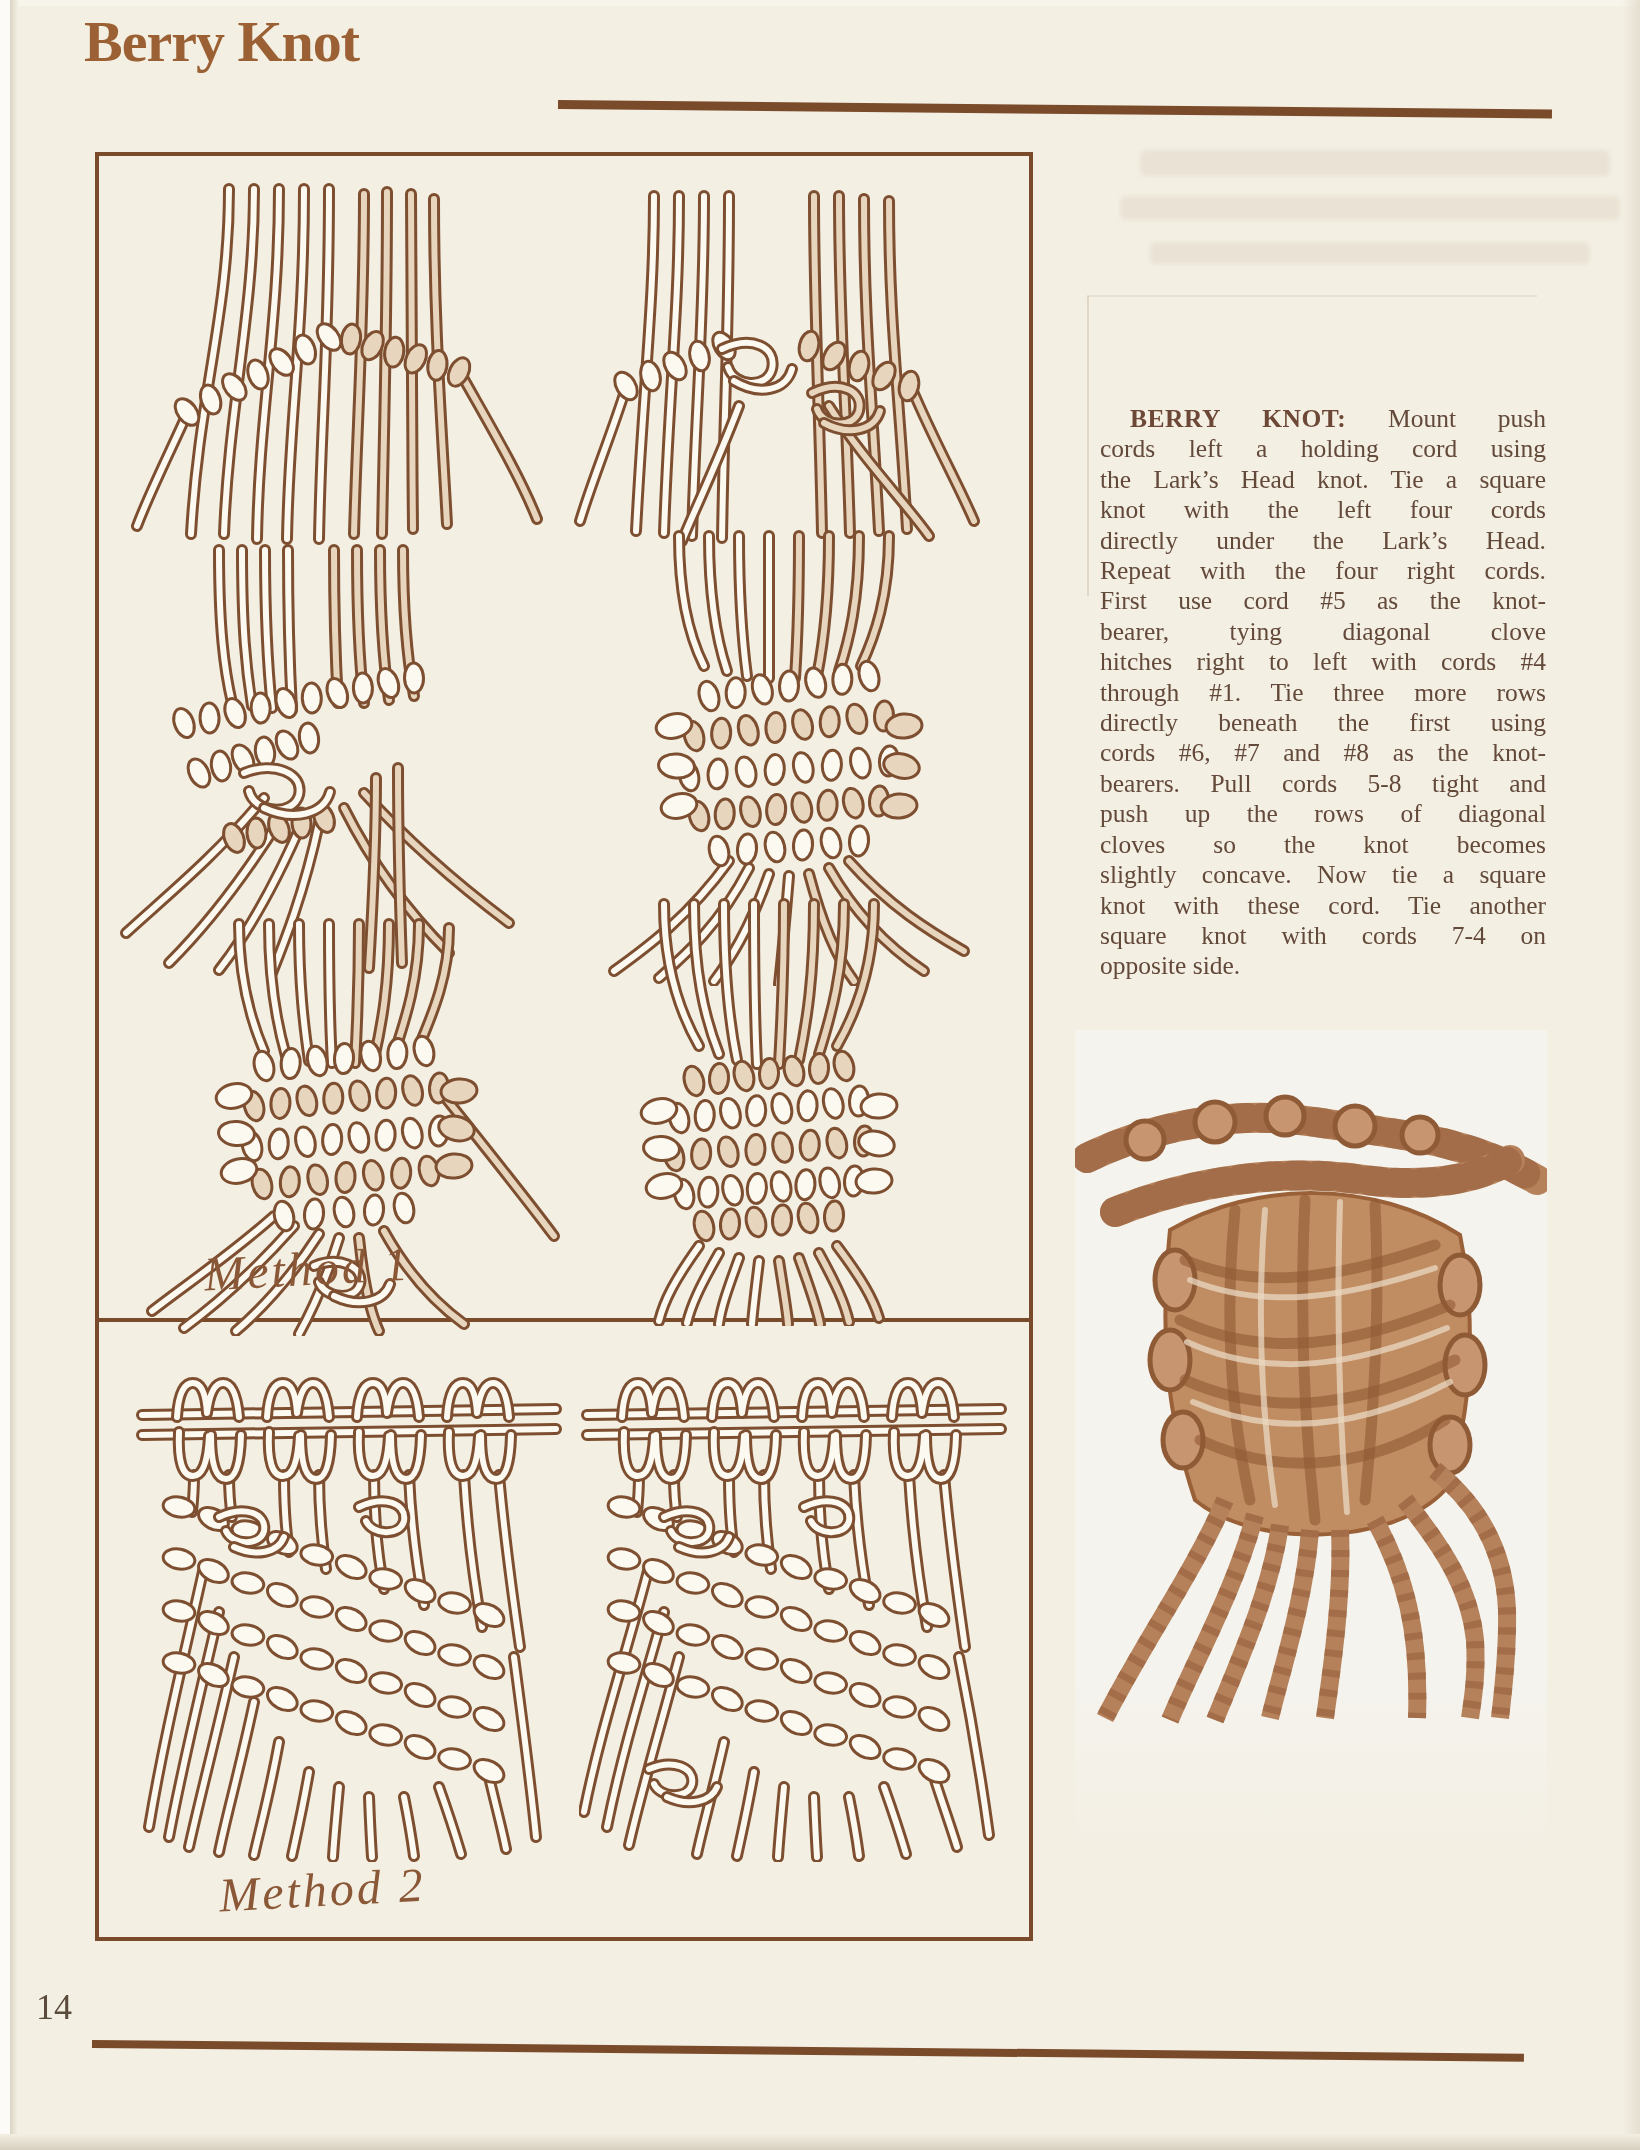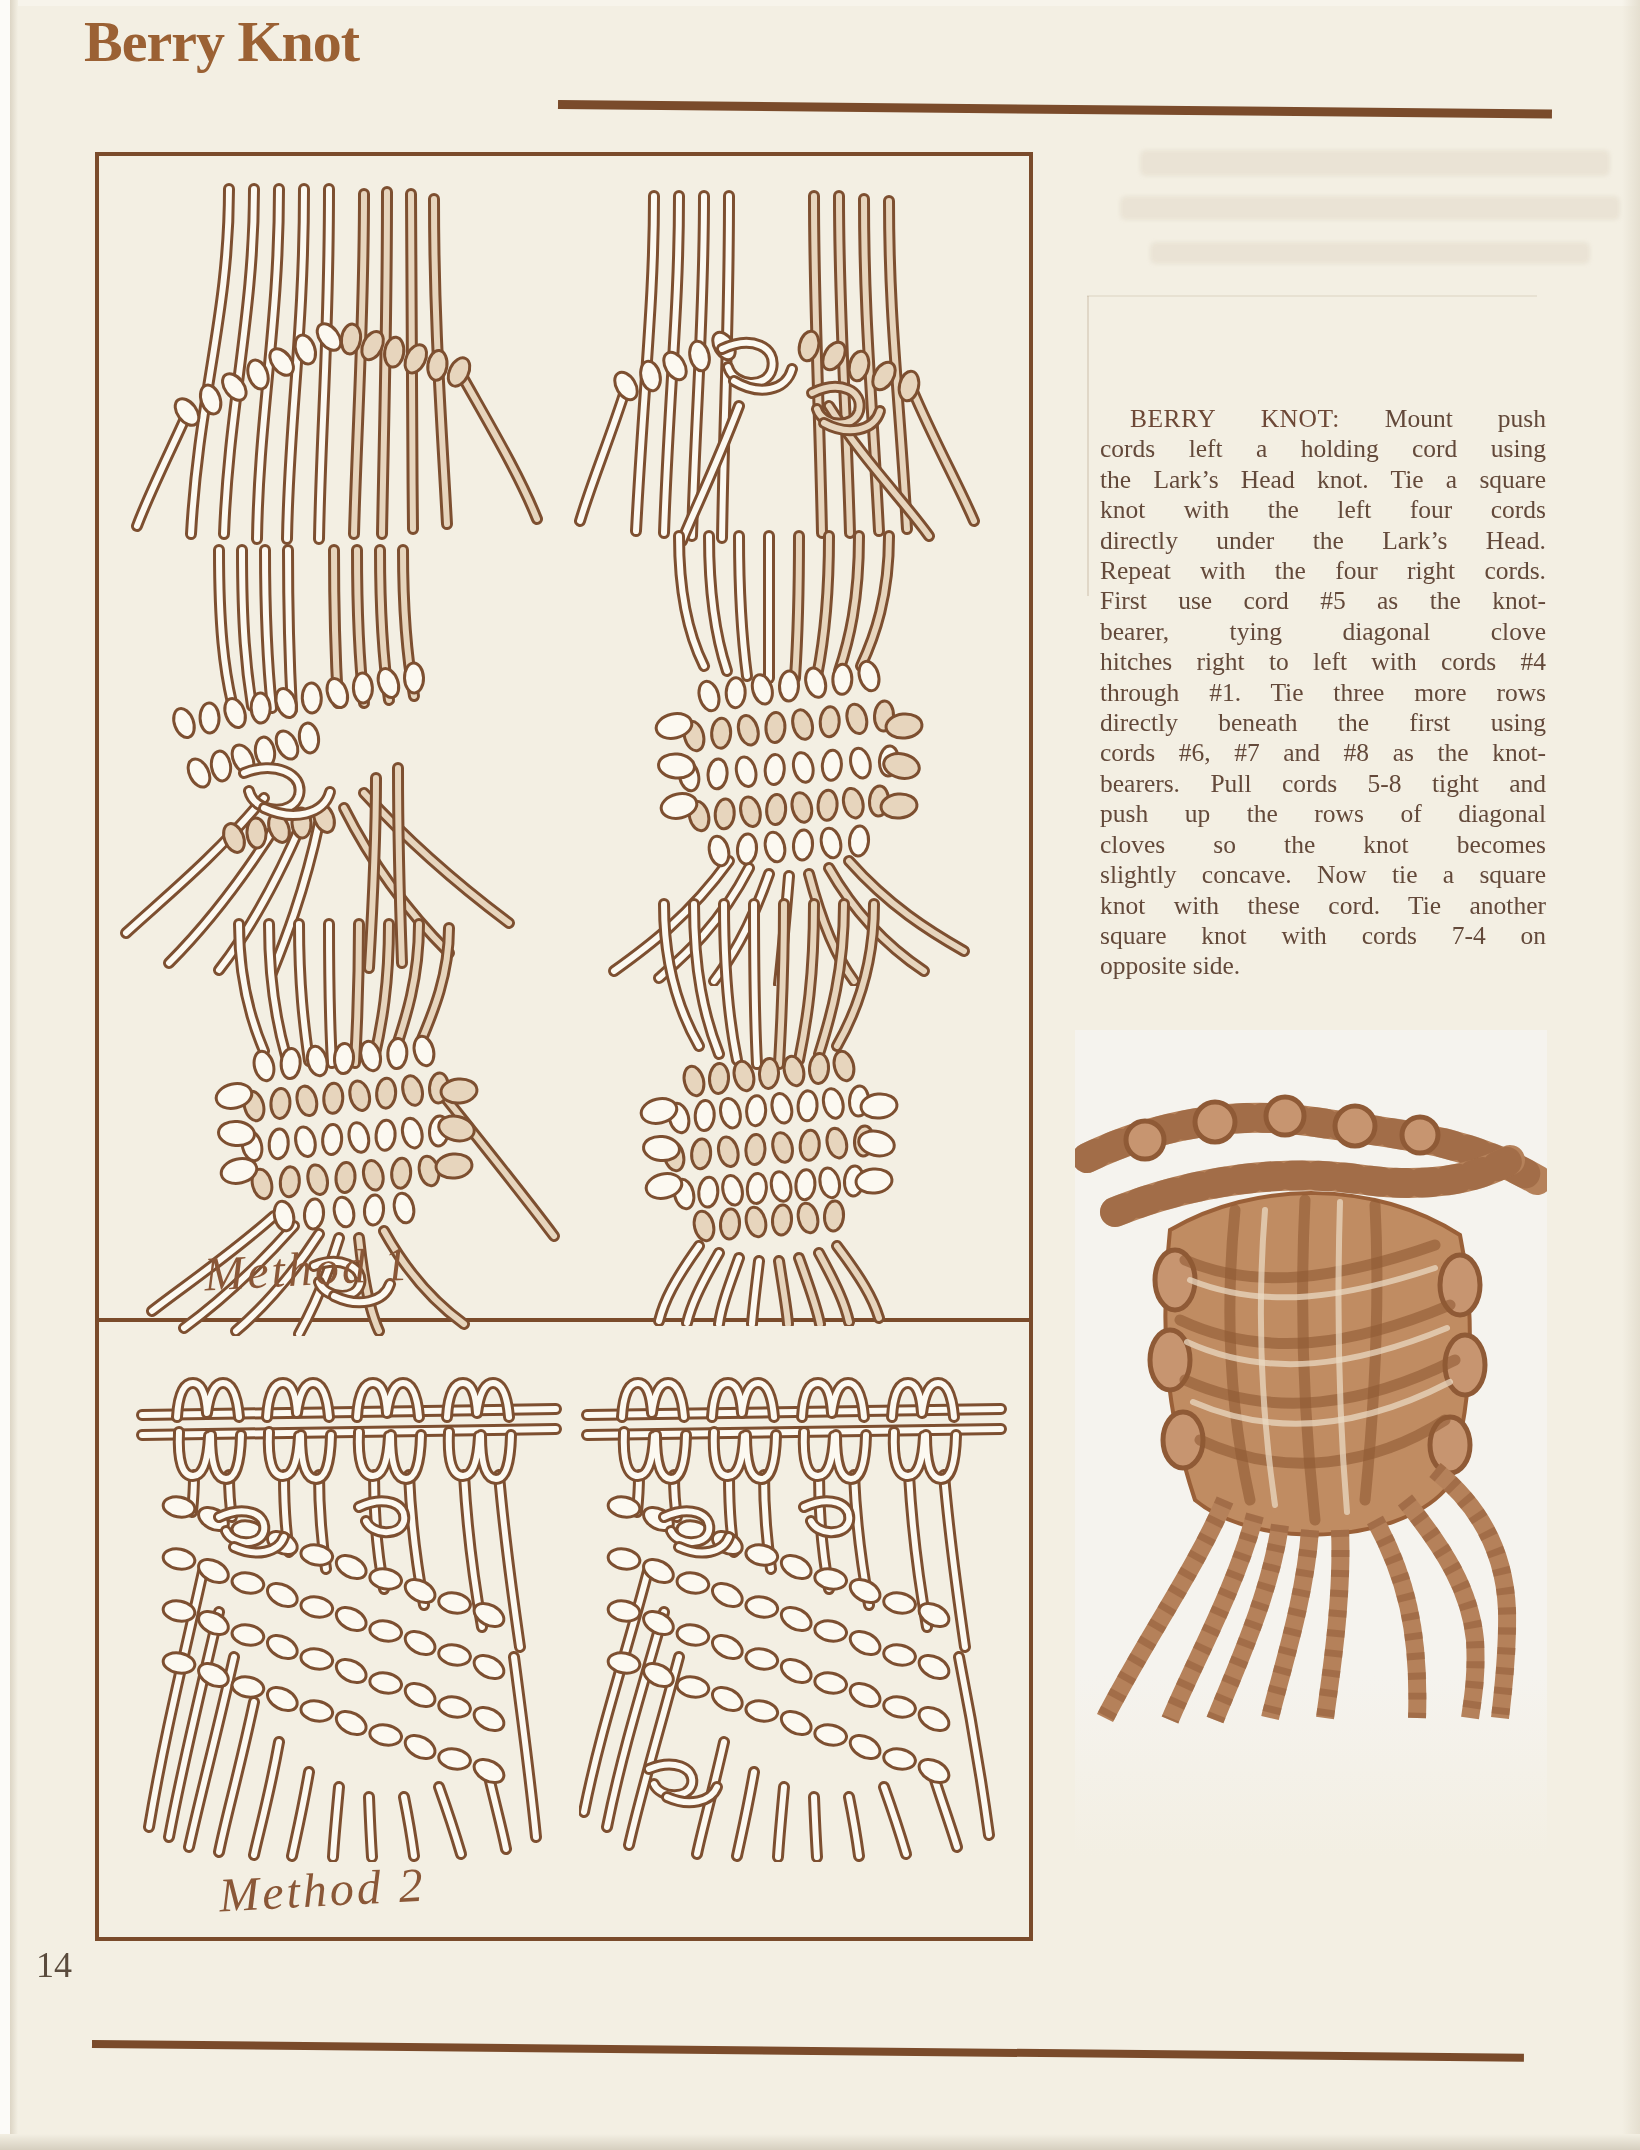--- a/index.html
+++ b/index.html
@@ -42,36 +42,36 @@
   path.ci.tn{stroke:#e7d5bd;}
   .bead{fill:#fcf9f1;stroke:#7d4f30;stroke-width:3;}
   .bead.tan{fill:#e7d5bd;}
 
   
   #instruction-text{left:1100px;top:404px;width:446px;color:#63493a;
     font-size:25.5px;line-height:30.4px;}
   .tline{text-align:justify;text-align-last:justify;}
   .tline.first{text-indent:30px;}
   .tline.last{text-align-last:left;}
-  .lead{font-weight:normal;color:#6d4836;letter-spacing:.5px;}
+  .lead{font-weight:bold;color:#6d4836;letter-spacing:.5px;}
 
   
   #berry-knot-photo{left:1075px;top:1030px;width:472px;height:828px;
     background:linear-gradient(#f5f3ee 78%,#f3efe3);}
   .rope{fill:none;stroke:#b5815a;stroke-width:18;}
   path.ropetw{fill:none;stroke:#8f5a36;stroke-width:18;stroke-dasharray:7 13;opacity:.5;}
   .chain{fill:none;stroke:#b5815a;stroke-width:30;stroke-linecap:round;}
   path.chaintw{fill:none;stroke:#8f5a36;stroke-width:30;stroke-dasharray:10 16;opacity:.5;stroke-linecap:round;}
   .knob{fill:#c79570;stroke:#8f5a36;stroke-width:5;}
   .blob{fill:#c08c62;stroke:#9a6038;stroke-width:4;}
   .tx{fill:none;stroke:#8f5a34;stroke-width:11;opacity:.6;stroke-linecap:round;}
   .hl{fill:none;stroke:#ead8c2;stroke-width:6;opacity:.75;stroke-linecap:round;}
 
   
-  #page-number{left:36px;top:1944px;font-size:36px;color:#5a4b3d;}
+  #page-number{left:36px;top:1986px;font-size:36px;color:#5a4b3d;}
   #footer-rule{left:92px;top:2040px;width:1432px;height:8px;background:#7a4b2b;
     transform:rotate(.55deg);transform-origin:left center;}
 </style>
 </head>
 <body>
 
 <div class="abs" id="edge-top"></div>
 <div class="abs" id="edge-left"></div>
 <div class="abs" id="edge-left-shadow"></div>
 <div class="abs" id="edge-right"></div>

